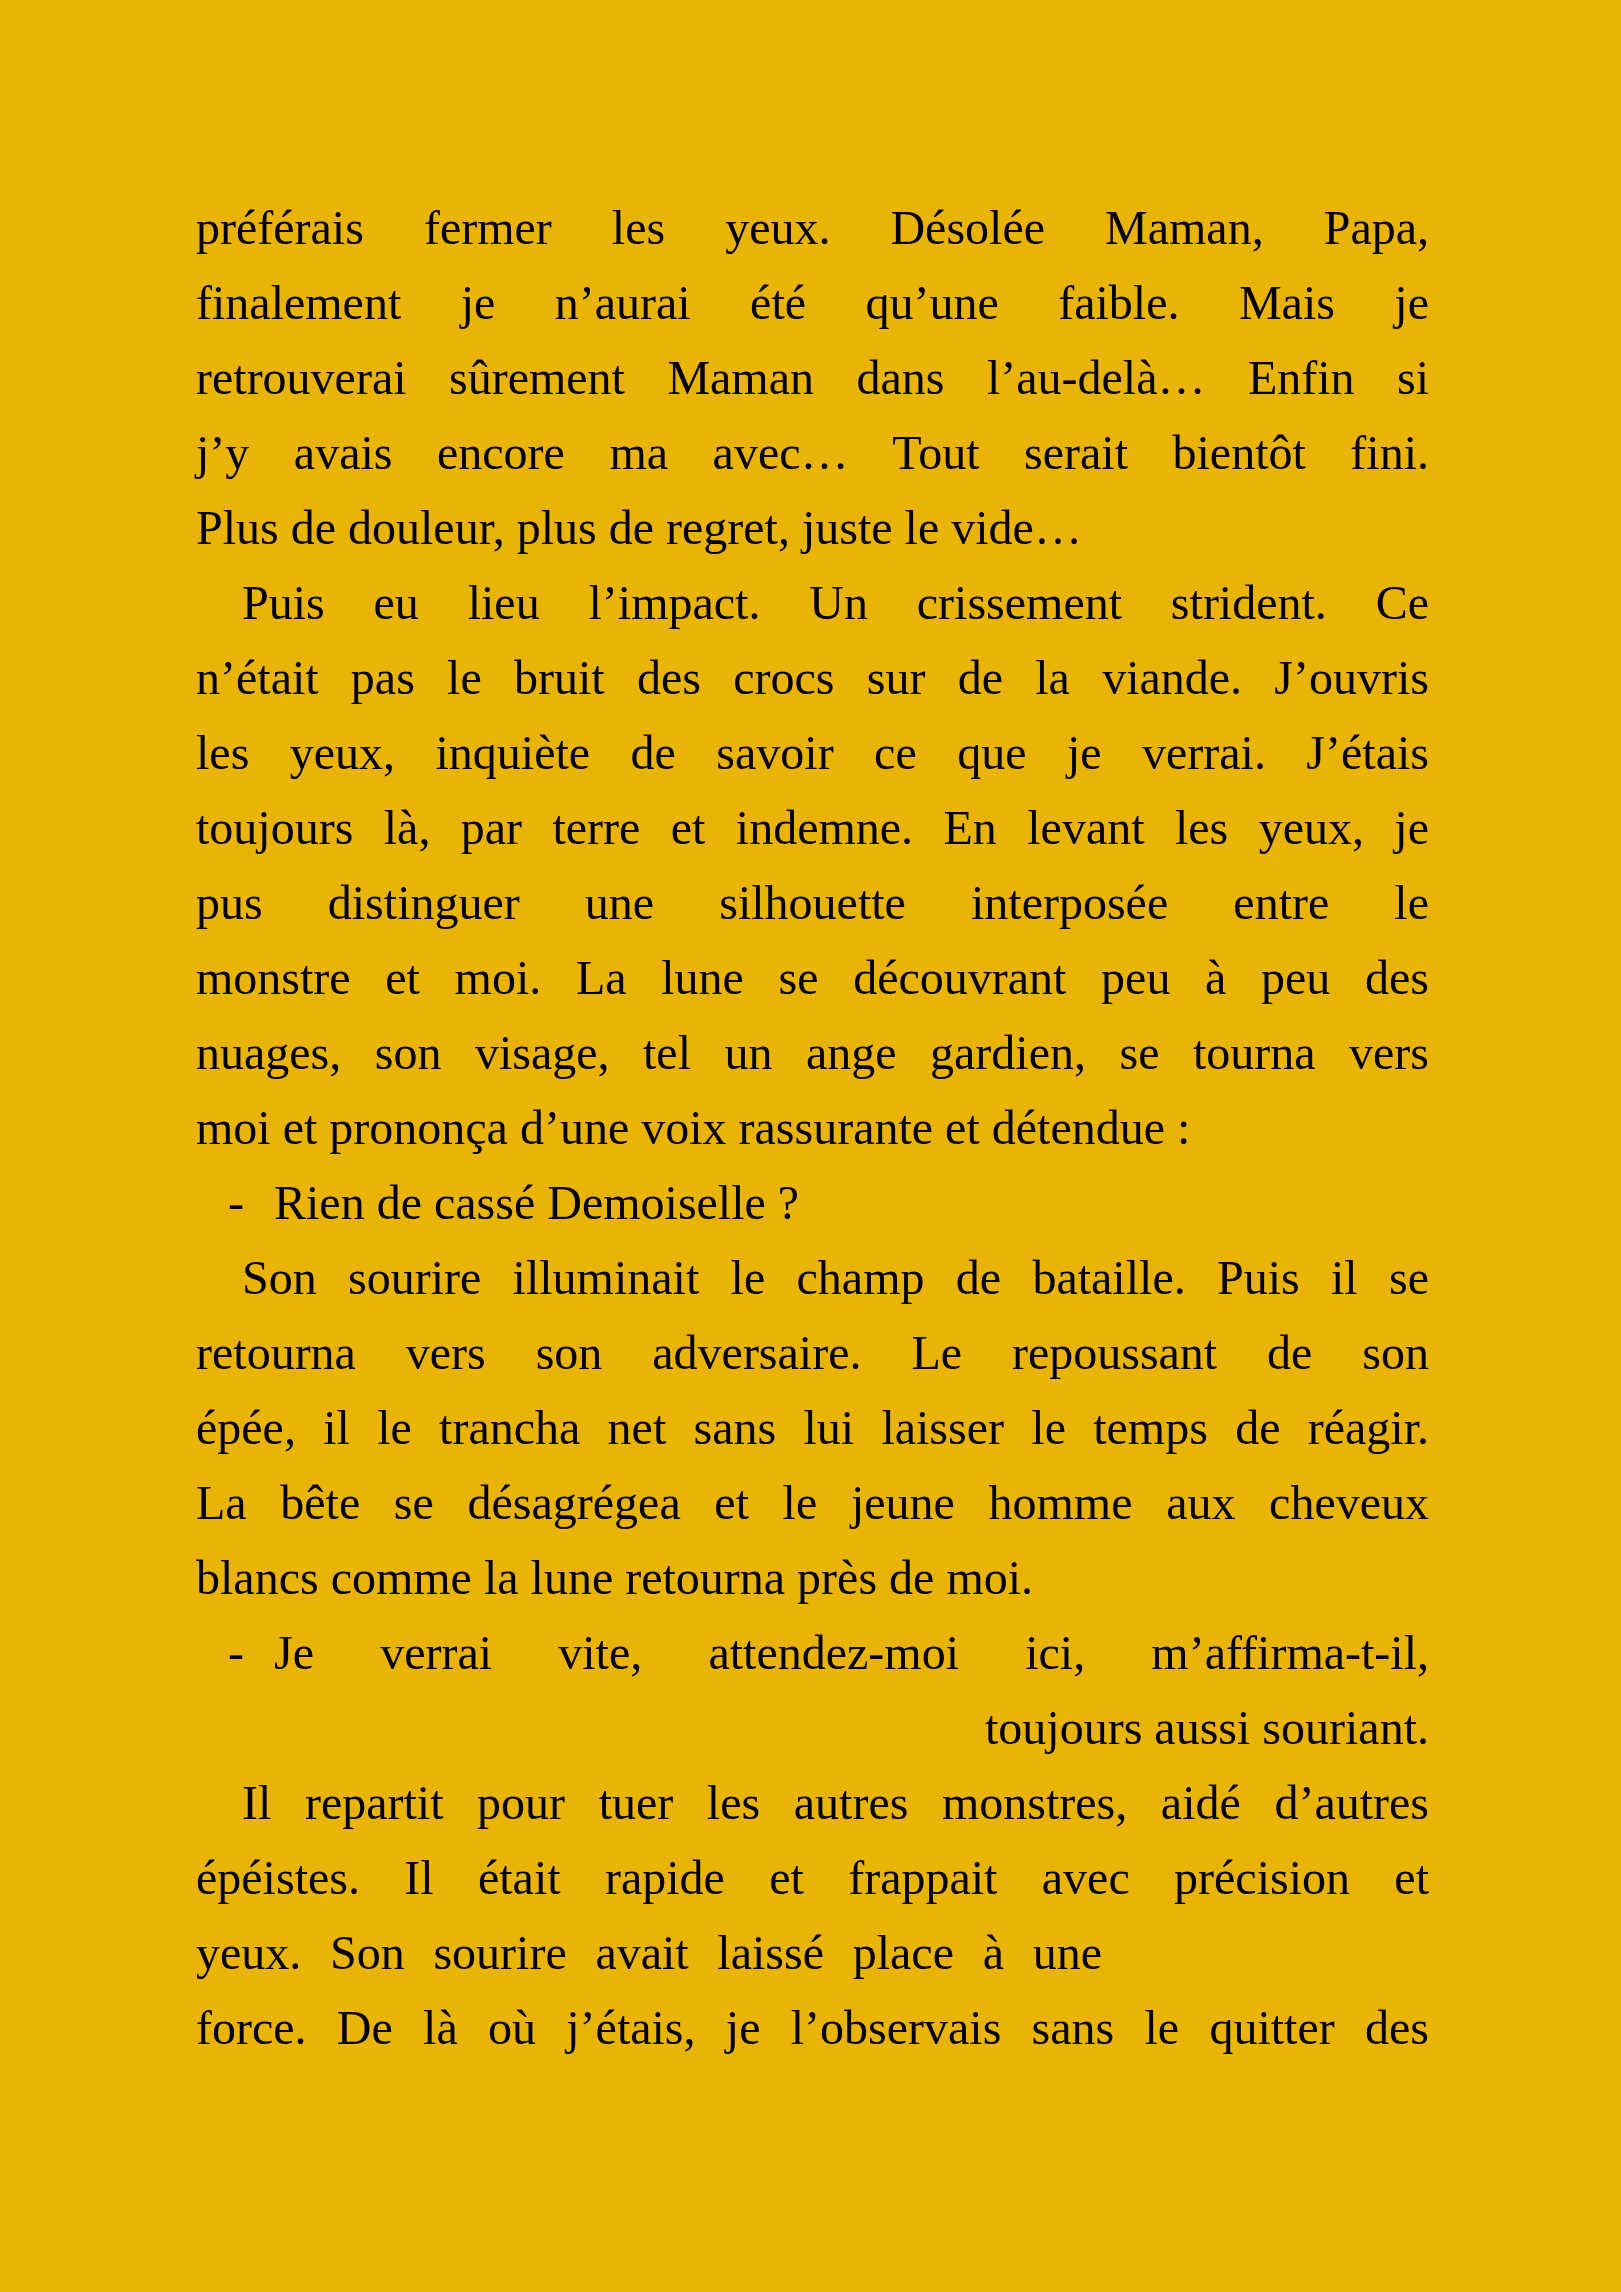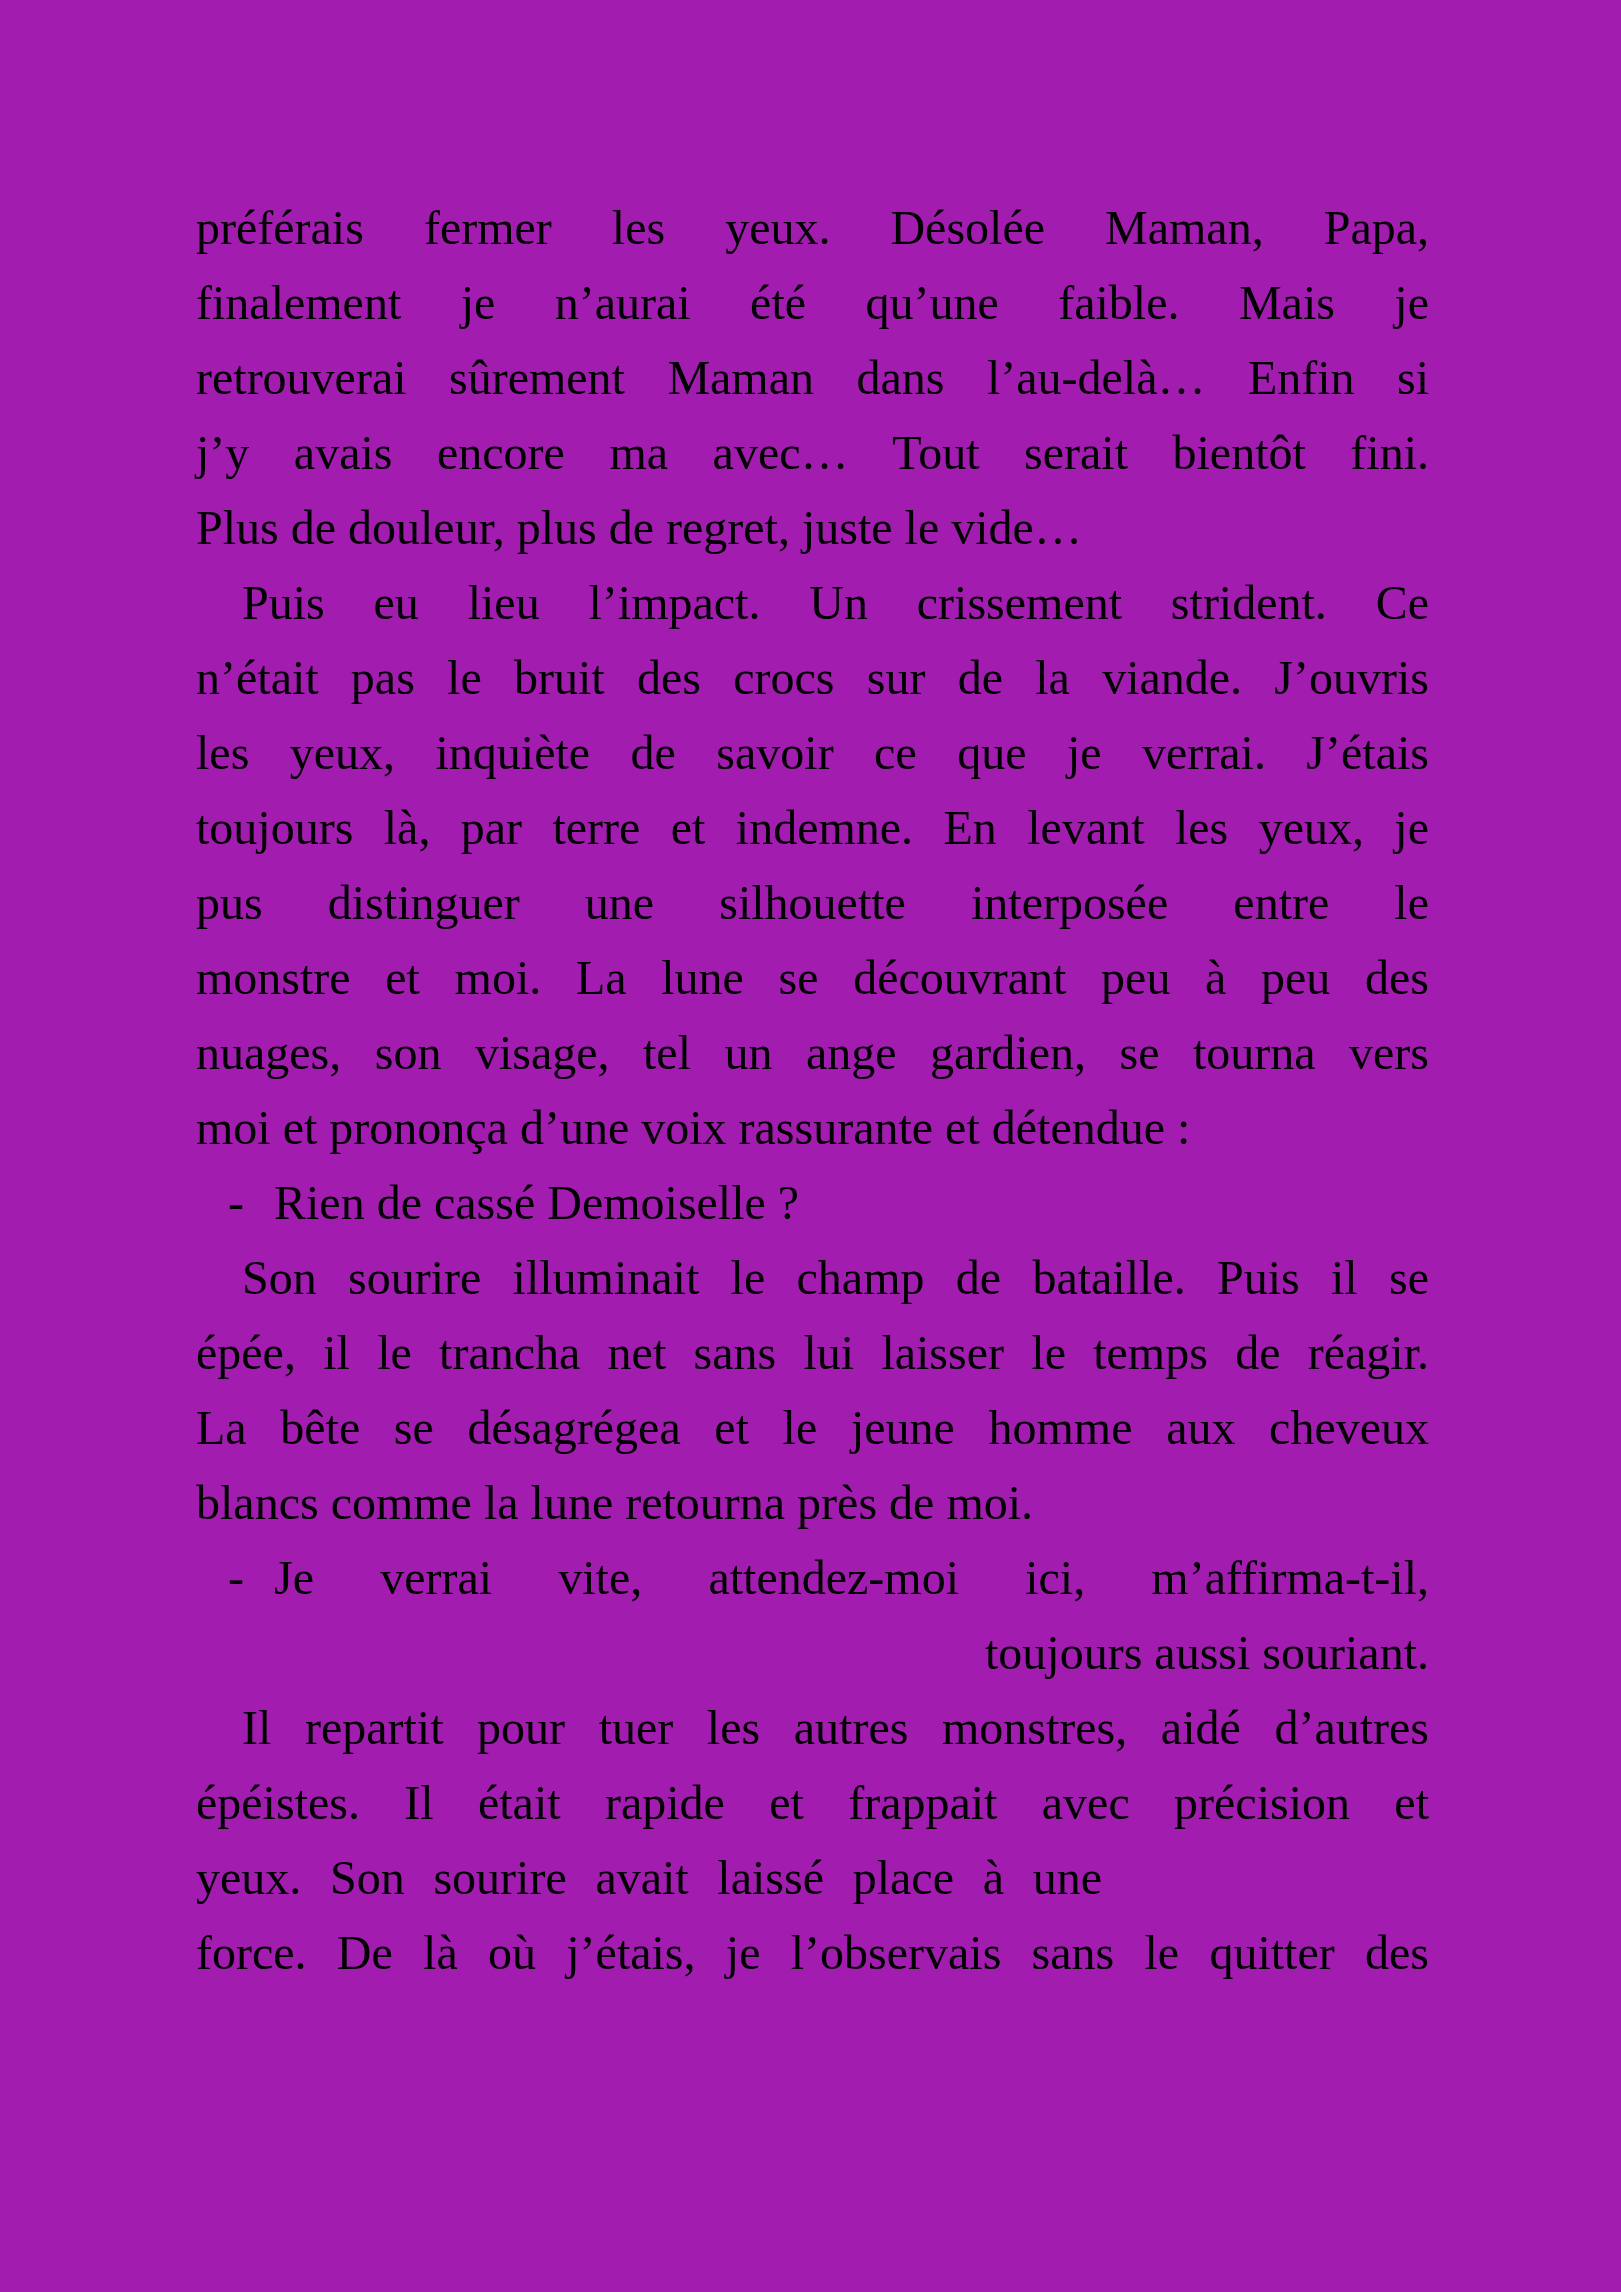--- a/index.html
+++ b/index.html
@@ -4,21 +4,21 @@
 <style>
   html, body {
     margin: 0;
     padding: 0;
     background: #ffffff;
   }
   .page {
     position: relative;
     width: 1621px;
     height: 2293px;
-    background: #a21caf;
+    background: #eab308;
     overflow: hidden;
   }
   .text-block {
     position: absolute;
     left: 196px;
     top: 190px;
     width: 1233px;
     font-family: "Liberation Serif", "DejaVu Serif", serif;
     font-size: 48px;
     line-height: 75px;
@@ -65,20 +65,21 @@
       <div class="line j indent">Puis eu lieu l’impact. Un crissement strident. Ce</div>
       <div class="line j">n’était pas le bruit des crocs sur de la viande. J’ouvris</div>
       <div class="line j">les yeux, inquiète de savoir ce que je verrai. J’étais</div>
       <div class="line j">toujours là, par terre et indemne. En levant les yeux, je</div>
       <div class="line j">pus distinguer une silhouette interposée entre le</div>
       <div class="line j">monstre et moi. La lune se découvrant peu à peu des</div>
       <div class="line j">nuages, son visage, tel un ange gardien, se tourna vers</div>
       <div class="line plain">moi et prononça d’une voix rassurante et détendue :</div>
       <div class="line dialogue"><span class="dash">-</span><span class="txt">Rien de cassé Demoiselle ?</span></div>
       <div class="line j indent">Son sourire illuminait le champ de bataille. Puis il se</div>
+      <div class="line j">retourna vers son adversaire. Le repoussant de son</div>
       <div class="line j">épée, il le trancha net sans lui laisser le temps de réagir.</div>
       <div class="line j">La bête se désagrégea et le jeune homme aux cheveux</div>
       <div class="line plain">blancs comme la lune retourna près de moi.</div>
       <div class="line dialogue j"><span class="dash">-</span><span class="txt">Je verrai vite, attendez-moi ici, m’affirma-t-il,</span></div>
       <div class="line dcont">toujours aussi souriant.</div>
       <div class="line j indent">Il repartit pour tuer les autres monstres, aidé d’autres</div>
       <div class="line j">épéistes. Il était rapide et frappait avec précision et</div>
       <div class="line wide">yeux. Son sourire avait laissé place à une</div>
       <div class="line j">force. De là où j’étais, je l’observais sans le quitter des</div>
     </div>

